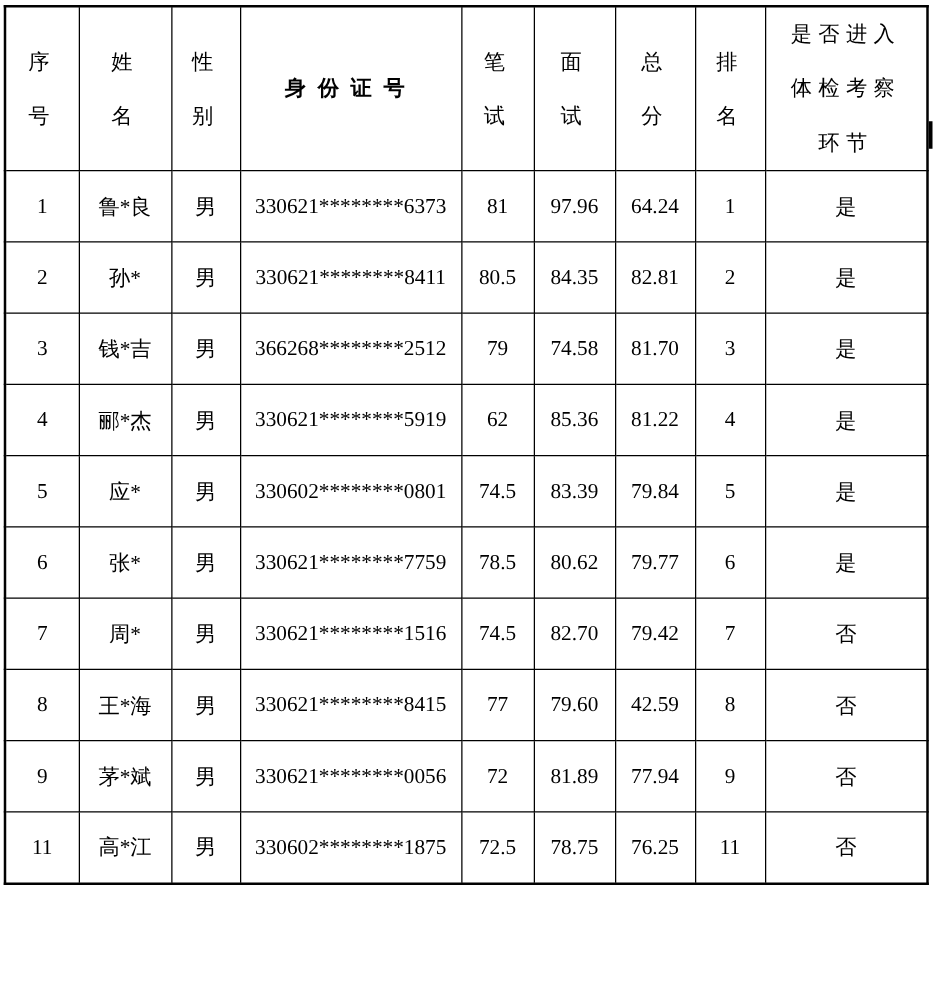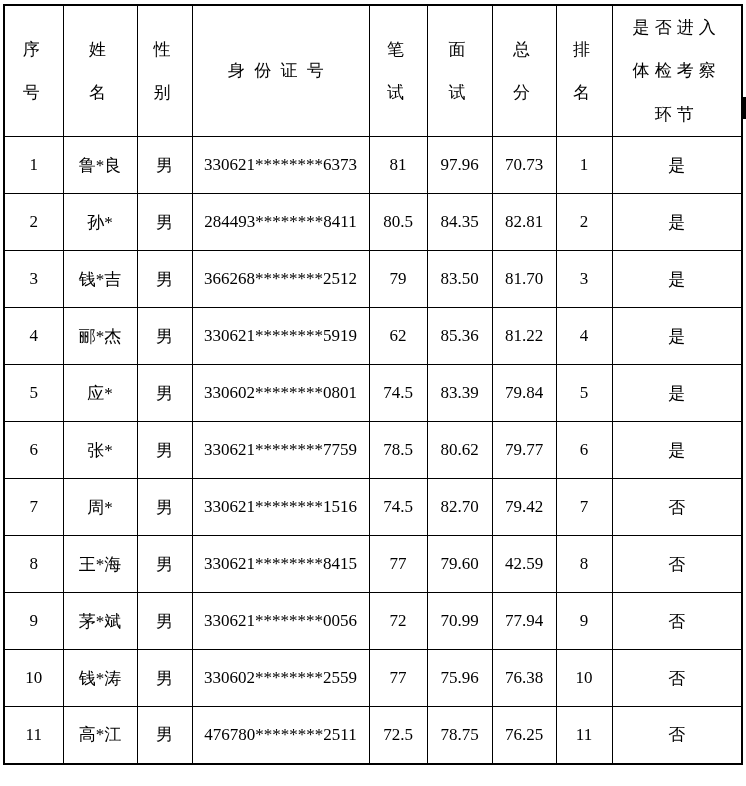--- a/index.html
+++ b/index.html
@@ -44,20 +44,21 @@
   tbody tr {
     height: 57px;
   }
   thead th {
     letter-spacing: 0.3em;
     line-height: 2.55;
     padding: 0 16px;
   }
   th.col-id-number {
     letter-spacing: 0.55em;
+    font-weight: bold;
   }
   .caret-artifact {
     position: absolute;
     right: 0;
     top: 97px;
     width: 3px;
     height: 22px;
     background: #000000;
   }
 </style>
@@ -90,42 +91,42 @@
     </tr>
   </thead>
   <tbody>
       <tr>
         <td>1</td>
         <td>鲁*良</td>
         <td>男</td>
         <td>330621********6373</td>
         <td>81</td>
         <td>97.96</td>
-        <td>70.73</td>
+        <td>64.24</td>
         <td>1</td>
         <td>是</td>
       </tr>
       <tr>
         <td>2</td>
         <td>孙*</td>
         <td>男</td>
-        <td>284493********8411</td>
+        <td>330621********8411</td>
         <td>80.5</td>
         <td>84.35</td>
         <td>82.81</td>
         <td>2</td>
         <td>是</td>
       </tr>
       <tr>
         <td>3</td>
         <td>钱*吉</td>
         <td>男</td>
         <td>366268********2512</td>
         <td>79</td>
-        <td>83.50</td>
+        <td>74.58</td>
         <td>81.70</td>
         <td>3</td>
         <td>是</td>
       </tr>
       <tr>
         <td>4</td>
         <td>郦*杰</td>
         <td>男</td>
         <td>330621********5919</td>
         <td>62</td>
@@ -177,41 +178,30 @@
         <td>42.59</td>
         <td>8</td>
         <td>否</td>
       </tr>
       <tr>
         <td>9</td>
         <td>茅*斌</td>
         <td>男</td>
         <td>330621********0056</td>
         <td>72</td>
-        <td>70.99</td>
+        <td>81.89</td>
         <td>77.94</td>
         <td>9</td>
         <td>否</td>
       </tr>
       <tr>
-        <td>10</td>
-        <td>钱*涛</td>
-        <td>男</td>
-        <td>330602********2559</td>
-        <td>77</td>
-        <td>75.96</td>
-        <td>76.38</td>
-        <td>10</td>
-        <td>否</td>
-      </tr>
-      <tr>
         <td>11</td>
         <td>高*江</td>
         <td>男</td>
-        <td>476780********2511</td>
+        <td>330602********1875</td>
         <td>72.5</td>
         <td>78.75</td>
         <td>76.25</td>
         <td>11</td>
         <td>否</td>
       </tr>
     </tbody>
 </table>
 
 <div class="caret-artifact"></div>

